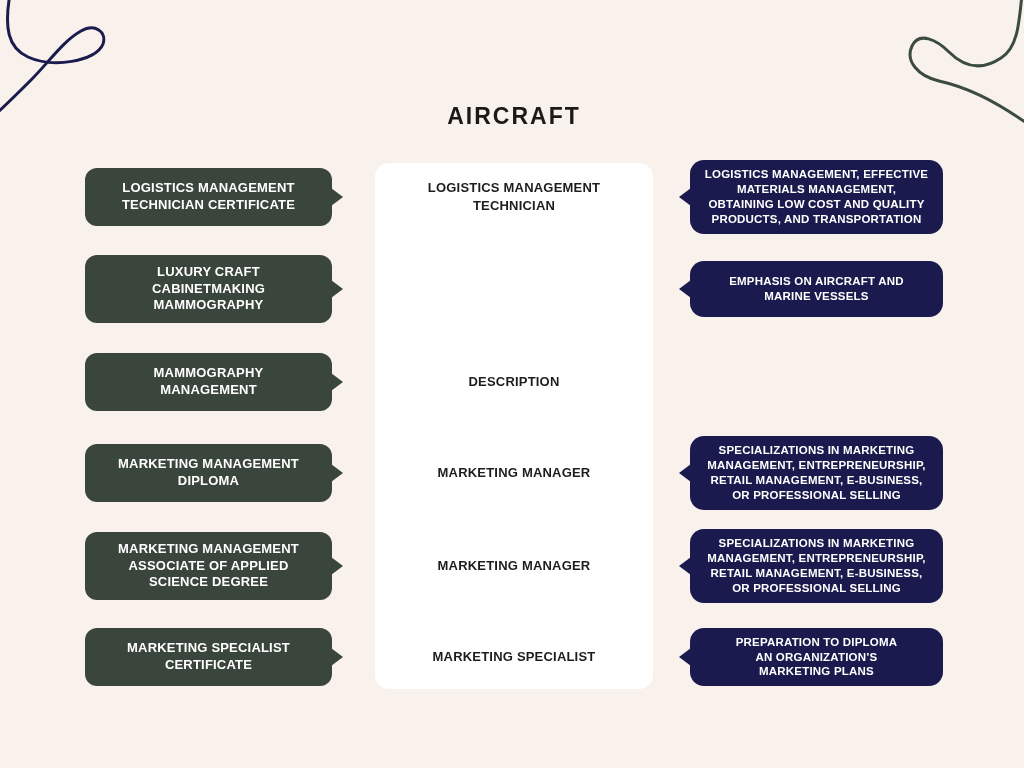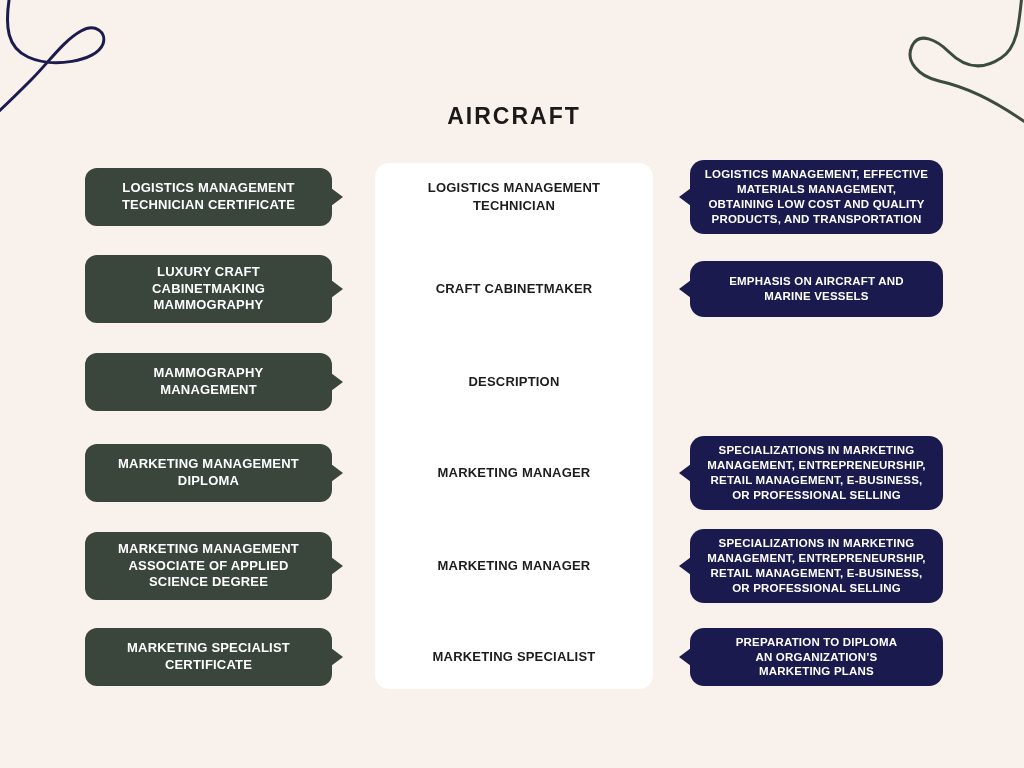--- a/index.html
+++ b/index.html
@@ -143,23 +143,20 @@
 PRODUCTS, AND TRANSPORTATION</div>
       </div>
   </div>
 
   <div class="row row-1">
     <div class="cell cell-program">
         <div class="program-box">LUXURY CRAFT
 CABINETMAKING
 MAMMOGRAPHY</div>
       </div>
-    <div class="cell cell-career">
-        <div class="career-label">CRAFT CABINETMAKER</div>
-      </div>
     <div class="cell cell-desc">
         <div class="description-box">EMPHASIS ON AIRCRAFT AND
 MARINE VESSELS</div>
       </div>
   </div>
 
   <div class="row row-2">
     <div class="cell cell-program">
         <div class="program-box">MAMMOGRAPHY
 MANAGEMENT</div>

